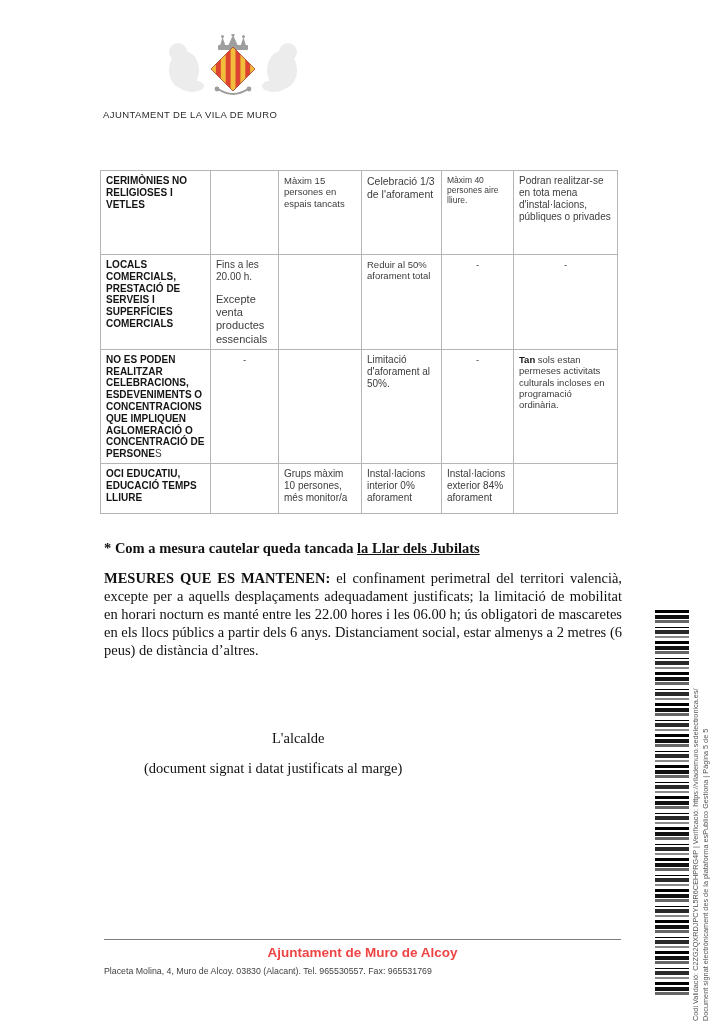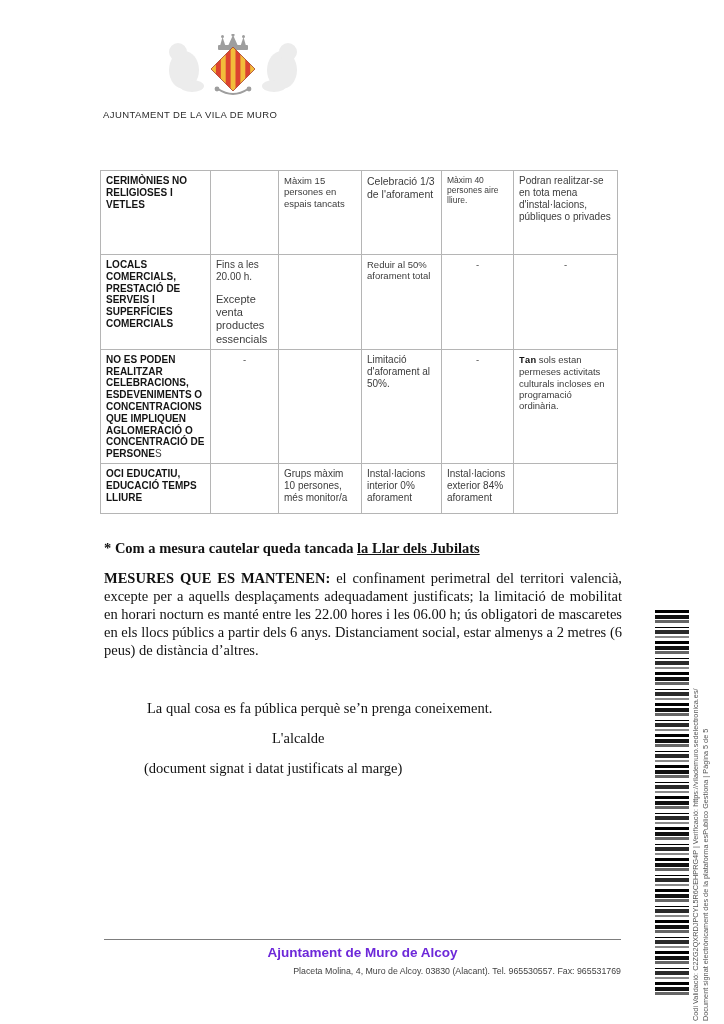--- a/index.html
+++ b/index.html
@@ -34,21 +34,21 @@
     vertical-align:top; padding:4px 5px 3px 5px;
   }
   .doc-table td.hd {
     font-weight:bold; color:#141414; font-size:10px; line-height:1.18;
   }
   .doc-table td.center { text-align:center; }
   .fs-big { font-size:10.5px; }
   .fs-med { font-size:10px; }
   .fs-small { font-size:8.5px; }
   .gap { display:block; height:10px; }
-  .b { font-weight:bold; color:#141414;font-family:Liberation Mono, monospace; }
+  .b { font-weight:bold; color:#141414; }
   .nb { font-weight:normal; }
 
   
   .serif { font-family:"Liberation Serif", serif; color:#111; }
   .notice {
     position:absolute; left:104px; top:540px;
     font-size:14.5px; font-weight:bold;text-align:center;
   }
   .notice .ul { text-decoration:underline; }
   .measures {
@@ -60,24 +60,24 @@
   .closing-2 { position:absolute; left:272px; top:730px; font-size:14.5px; }
   .closing-3 { position:absolute; left:144px; top:760px; font-size:14.5px; }
 
   
   .footer-rule {
     position:absolute; left:104px; top:939px; width:517px; height:0;
     border-top:1px solid #7d7d7d;
   }
   .footer-title {
     position:absolute; left:104px; top:945px; width:517px; text-align:center;
-    font-size:13.5px; font-weight:bold; color:#6d28d9;
+    font-size:13.5px; font-weight:bold; color:#ef4444;
   }
   .footer-address {
-    position:absolute; left:104px; top:966px; width:517px; text-align:right;
+    position:absolute; left:104px; top:966px; width:517px; text-align:left;
     font-size:8.8px; color:#3f3f3f;
   }
 
   
   .barcode {
     position:absolute; left:655px; top:610px; width:34px; height:385px;
     background:repeating-linear-gradient(180deg,
       #000 0px, #000 3px, #fff 3px, #fff 5px,
       #111 5px, #111 9px, #fff 9px, #fff 10px,
       #666 10px, #666 13px, #fff 13px, #fff 17px,
@@ -192,21 +192,20 @@
     </table>
 
   <div class="notice serif">
     <span>* Com a mesura cautelar queda tancada </span><span class="ul">la Llar dels Jubilats</span>
   </div>
 
   <div class="measures serif">
     <span class="lead">MESURES QUE ES MANTENEN:</span><span> el confinament perimetral del territori valencià, excepte per a aquells desplaçaments adequadament justificats; la limitació de mobilitat en horari nocturn es manté entre les 22.00 hores i les 06.00 h; ús obligatori de mascaretes en els llocs públics a partir dels 6 anys. Distanciament social, estar almenys a 2 metres (6 peus) de distància d’altres.</span>
   </div>
 
-  <div class="closing-1 serif">La qual cosa es fa pública perquè se’n prenga coneixement.</div>
   <div class="closing-2 serif">L'alcalde</div>
   <div class="closing-3 serif">(document signat i datat justificats al marge)</div>
 
   <div class="footer-rule"></div>
   <div class="footer-title">Ajuntament de Muro de Alcoy</div>
   <div class="footer-address">Placeta Molina, 4, Muro de Alcoy. 03830 (Alacant). Tel. 965530557. Fax: 965531769</div>
 
   <div class="barcode"></div>
   <div class="sidebar-text">
     <div>Codi Validació: C2ZG2QXRDJPCYL5R6CEHPRG4P | Verificació: https://vilademuro.sedelectronica.es/</div>

